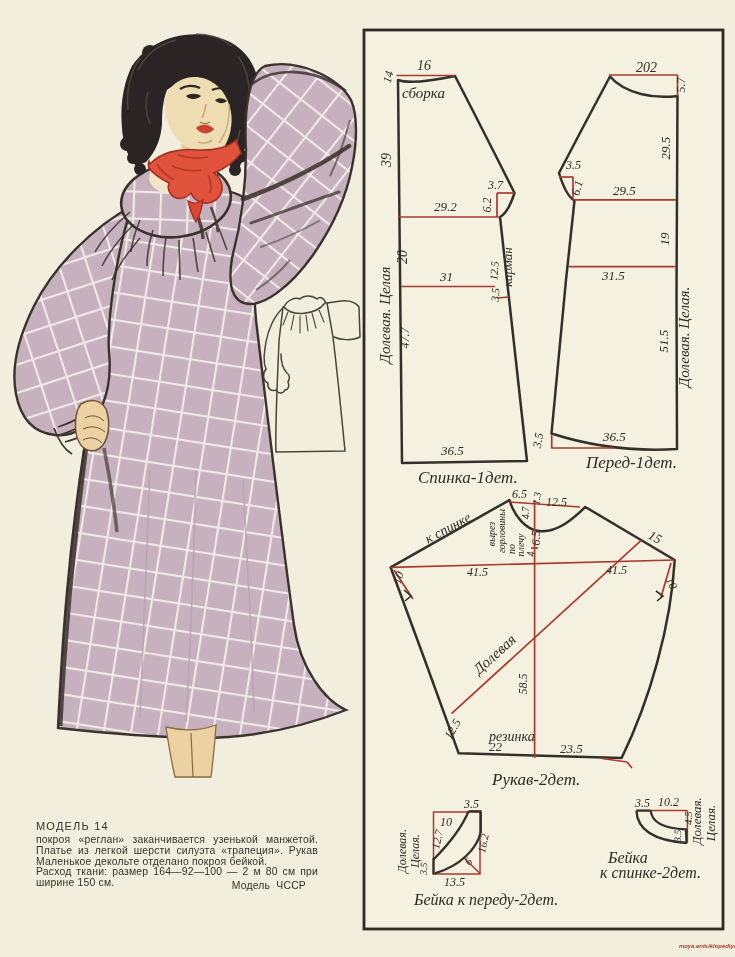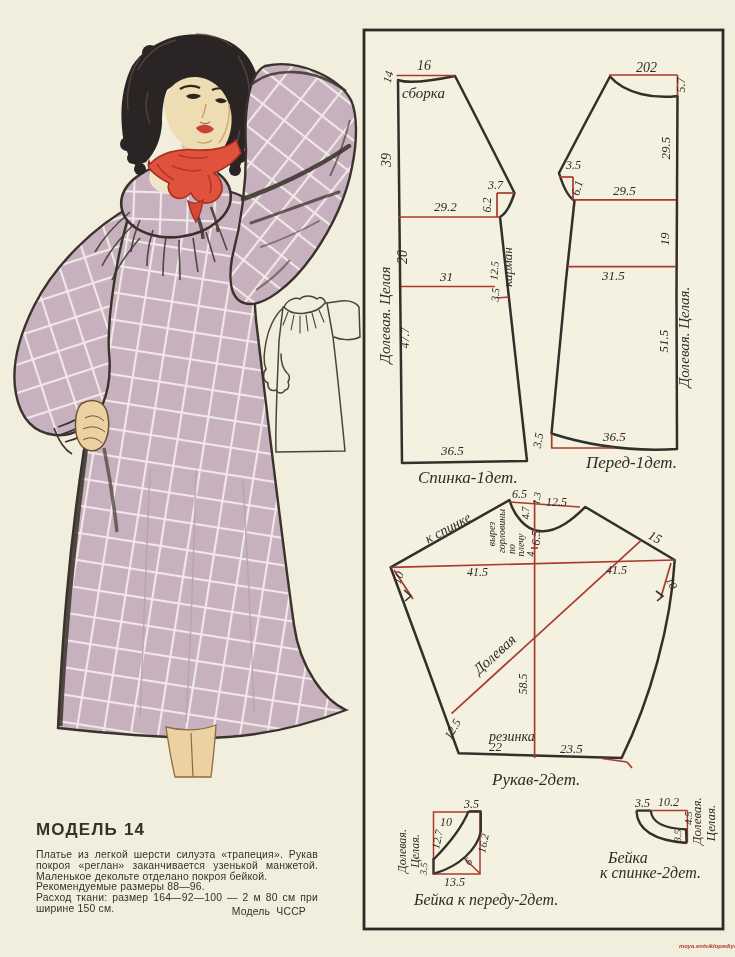--- a/index.html
+++ b/index.html
@@ -333,25 +333,24 @@
 <text x="715" y="823" font-size="13" transform="rotate(-90 715 823)" text-anchor="middle">Целая.</text>
 <text x="608" y="863" font-size="16">Бейка</text>
 <text x="600" y="878" font-size="16">к спинке-2дет.</text>
 </g>
 </g>
 
 </svg>
 
 <div class="abs" style="left:36px;top:820px;width:282px;color:#35322b">
 
-<div style="font-weight:bold;font-size:17px;letter-spacing:1.2px;margin-bottom:10px">МОДЕЛЬ 14</div>
+<div style="font-weight:normal;font-size:11px;letter-spacing:1.2px;margin-bottom:3px">МОДЕЛЬ 14</div>
 
 <div style="font-size:10.4px;line-height:10.75px;letter-spacing:0.2px">
+<span class="ln" style="text-align:justify;text-align-last:justify">покроя «реглан» заканчивается узенькой манжетой.</span>
 <span class="ln" style="text-align:justify;text-align-last:justify">Платье из легкой шерсти силуэта «трапеция». Рукав</span>
-<span class="ln" style="text-align:justify;text-align-last:justify">покроя «реглан» заканчивается узенькой манжетой.</span>
 <span class="ln">Маленькое декольте отделано покроя бейкой.</span>
-<span class="ln">Рекомендуемые размеры 88—96.</span>
 <span class="ln" style="text-align:justify;text-align-last:justify">Расход ткани: размер 164—92—100 — 2 м 80 см при</span>
 <span class="ln" style="position:relative">ширине 150 см.<span style="position:absolute;right:12px;top:3px">Модель&nbsp;&nbsp;ЧССР</span></span>
 </div>
 </div>
 
 <div class="abs" style="left:679px;top:943px;font-size:5.9px;font-style:italic;font-weight:bold;color:#b23b2e;font-family:'Liberation Sans',sans-serif">moya.entsiklopediya</div>
 
 </body></html>

